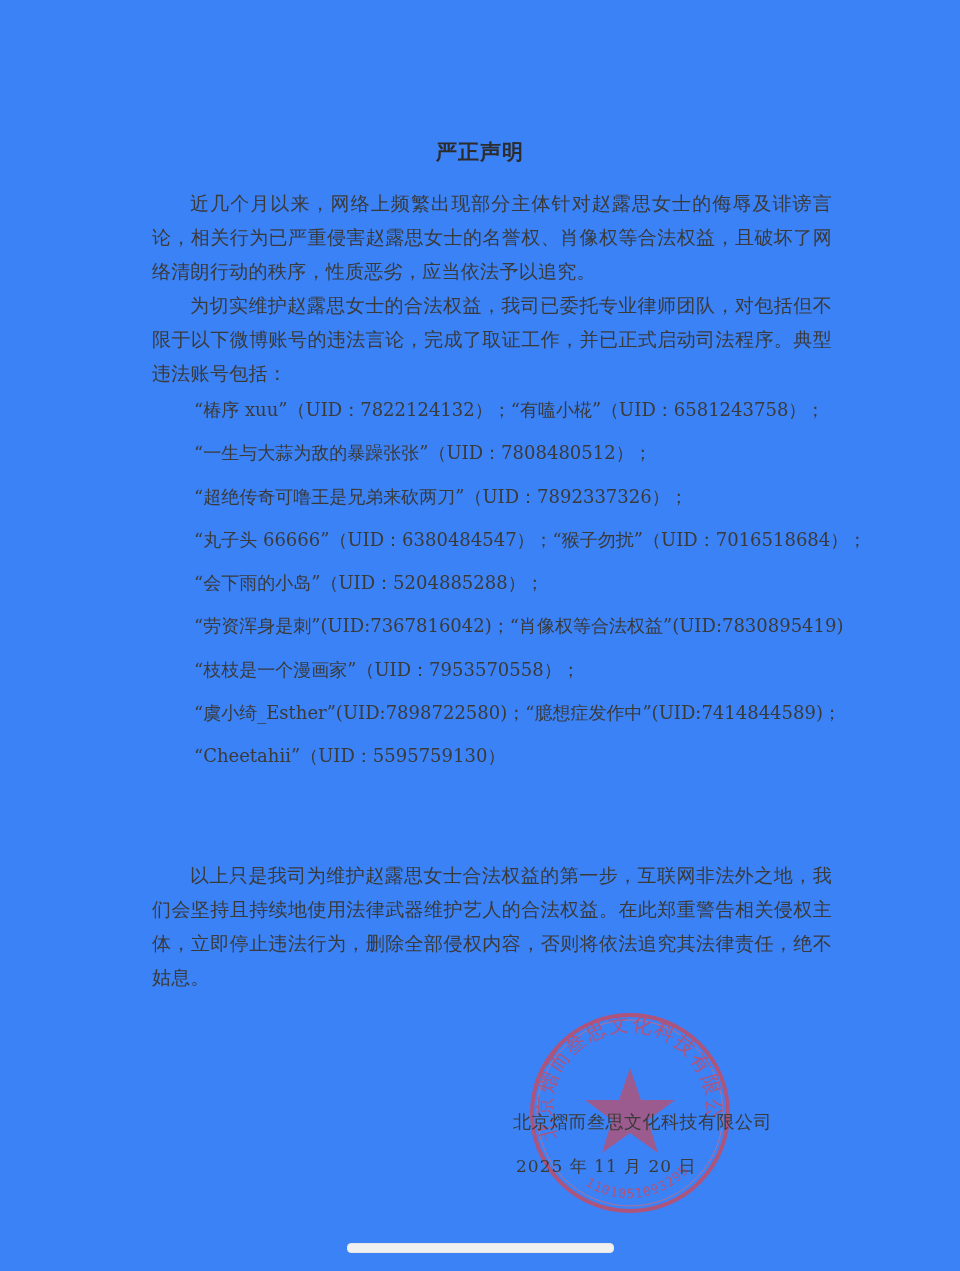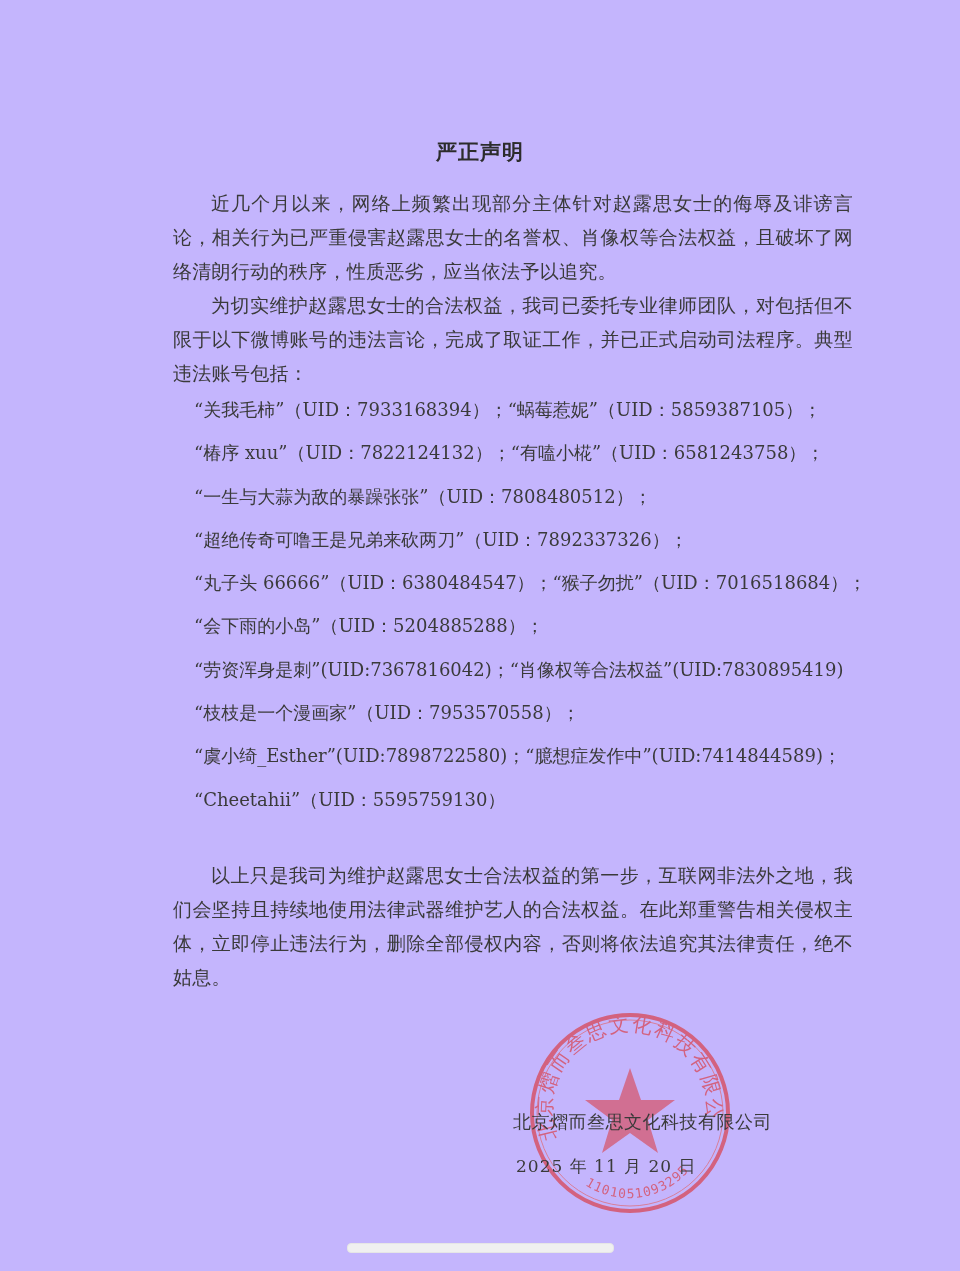--- a/index.html
+++ b/index.html
@@ -13,21 +13,21 @@
     position: relative;
     overflow: hidden;
     font-family: "DejaVu Serif", "Liberation Serif", serif;
     color: #3a3a3a;
   }
   .page {
     position: absolute;
     left: 0; top: 0;
     width: 960px;
     height: 1271px;
-    background: #c4b5fd;
+    background: #3b82f6;
   }
   .title {
     position: absolute;
     left: 0;
     width: 960px;
     top: 138px;
     text-align: center;
     font-size: 21px;
     font-weight: bold;
     color: #2c2c2c;
@@ -36,21 +36,20 @@
   .para {
     position: absolute;
     left: 152px;
     width: 680px;
     font-size: 19px;
     line-height: 34px;
     text-indent: 38px;
     color: #3a3a3a;
     text-align: justify;
     letter-spacing: 0.3px;
-    margin-left: 21px;
   }
   .p1 { top: 186px; }
   .p2 { top: 290px; font-family: Liberation Mono, monospace; }
   .p3 { top: 858px; }
   .p4 { top: 993px; }
 
   .accounts {
     position: absolute;
     left: 194px;
     top: 392px;
@@ -105,21 +104,20 @@
 <body>
 
 <div class="page">
 
   <div class="title">严正声明</div>
 
   <div class="para p1">近几个月以来，网络上频繁出现部分主体针对赵露思女士的侮辱及诽谤言论，相关行为已严重侵害赵露思女士的名誉权、肖像权等合法权益，且破坏了网络清朗行动的秩序，性质恶劣，应当依法予以追究。</div>
   <div class="para p2">为切实维护赵露思女士的合法权益，我司已委托专业律师团队，对包括但不限于以下微博账号的违法言论，完成了取证工作，并已正式启动司法程序。典型违法账号包括：</div>
 
   <div class="accounts">
-    <div class="acct-line">“关我毛柿”（UID：7933168394）；“蜗莓惹妮”（UID：5859387105）；</div>
     <div class="acct-line">“椿序 xuu”（UID：7822124132）；“有嗑小椛”（UID：6581243758）；</div>
     <div class="acct-line">“一生与大蒜为敌的暴躁张张”（UID：7808480512）；</div>
     <div class="acct-line">“超绝传奇可噜王是兄弟来砍两刀”（UID：7892337326）；</div>
     <div class="acct-line">“丸子头 66666”（UID：6380484547）；“猴子勿扰”（UID：7016518684）；</div>
     <div class="acct-line">“会下雨的小岛”（UID：5204885288）；</div>
     <div class="acct-line">“劳资浑身是刺”(UID:7367816042)；“肖像权等合法权益”(UID:7830895419)</div>
     <div class="acct-line">“枝枝是一个漫画家”（UID：7953570558）；</div>
     <div class="acct-line">“虞小绮_Esther”(UID:7898722580)；“臆想症发作中”(UID:7414844589)；</div>
     <div class="acct-line">“Cheetahii”（UID：5595759130）</div>
   </div>

